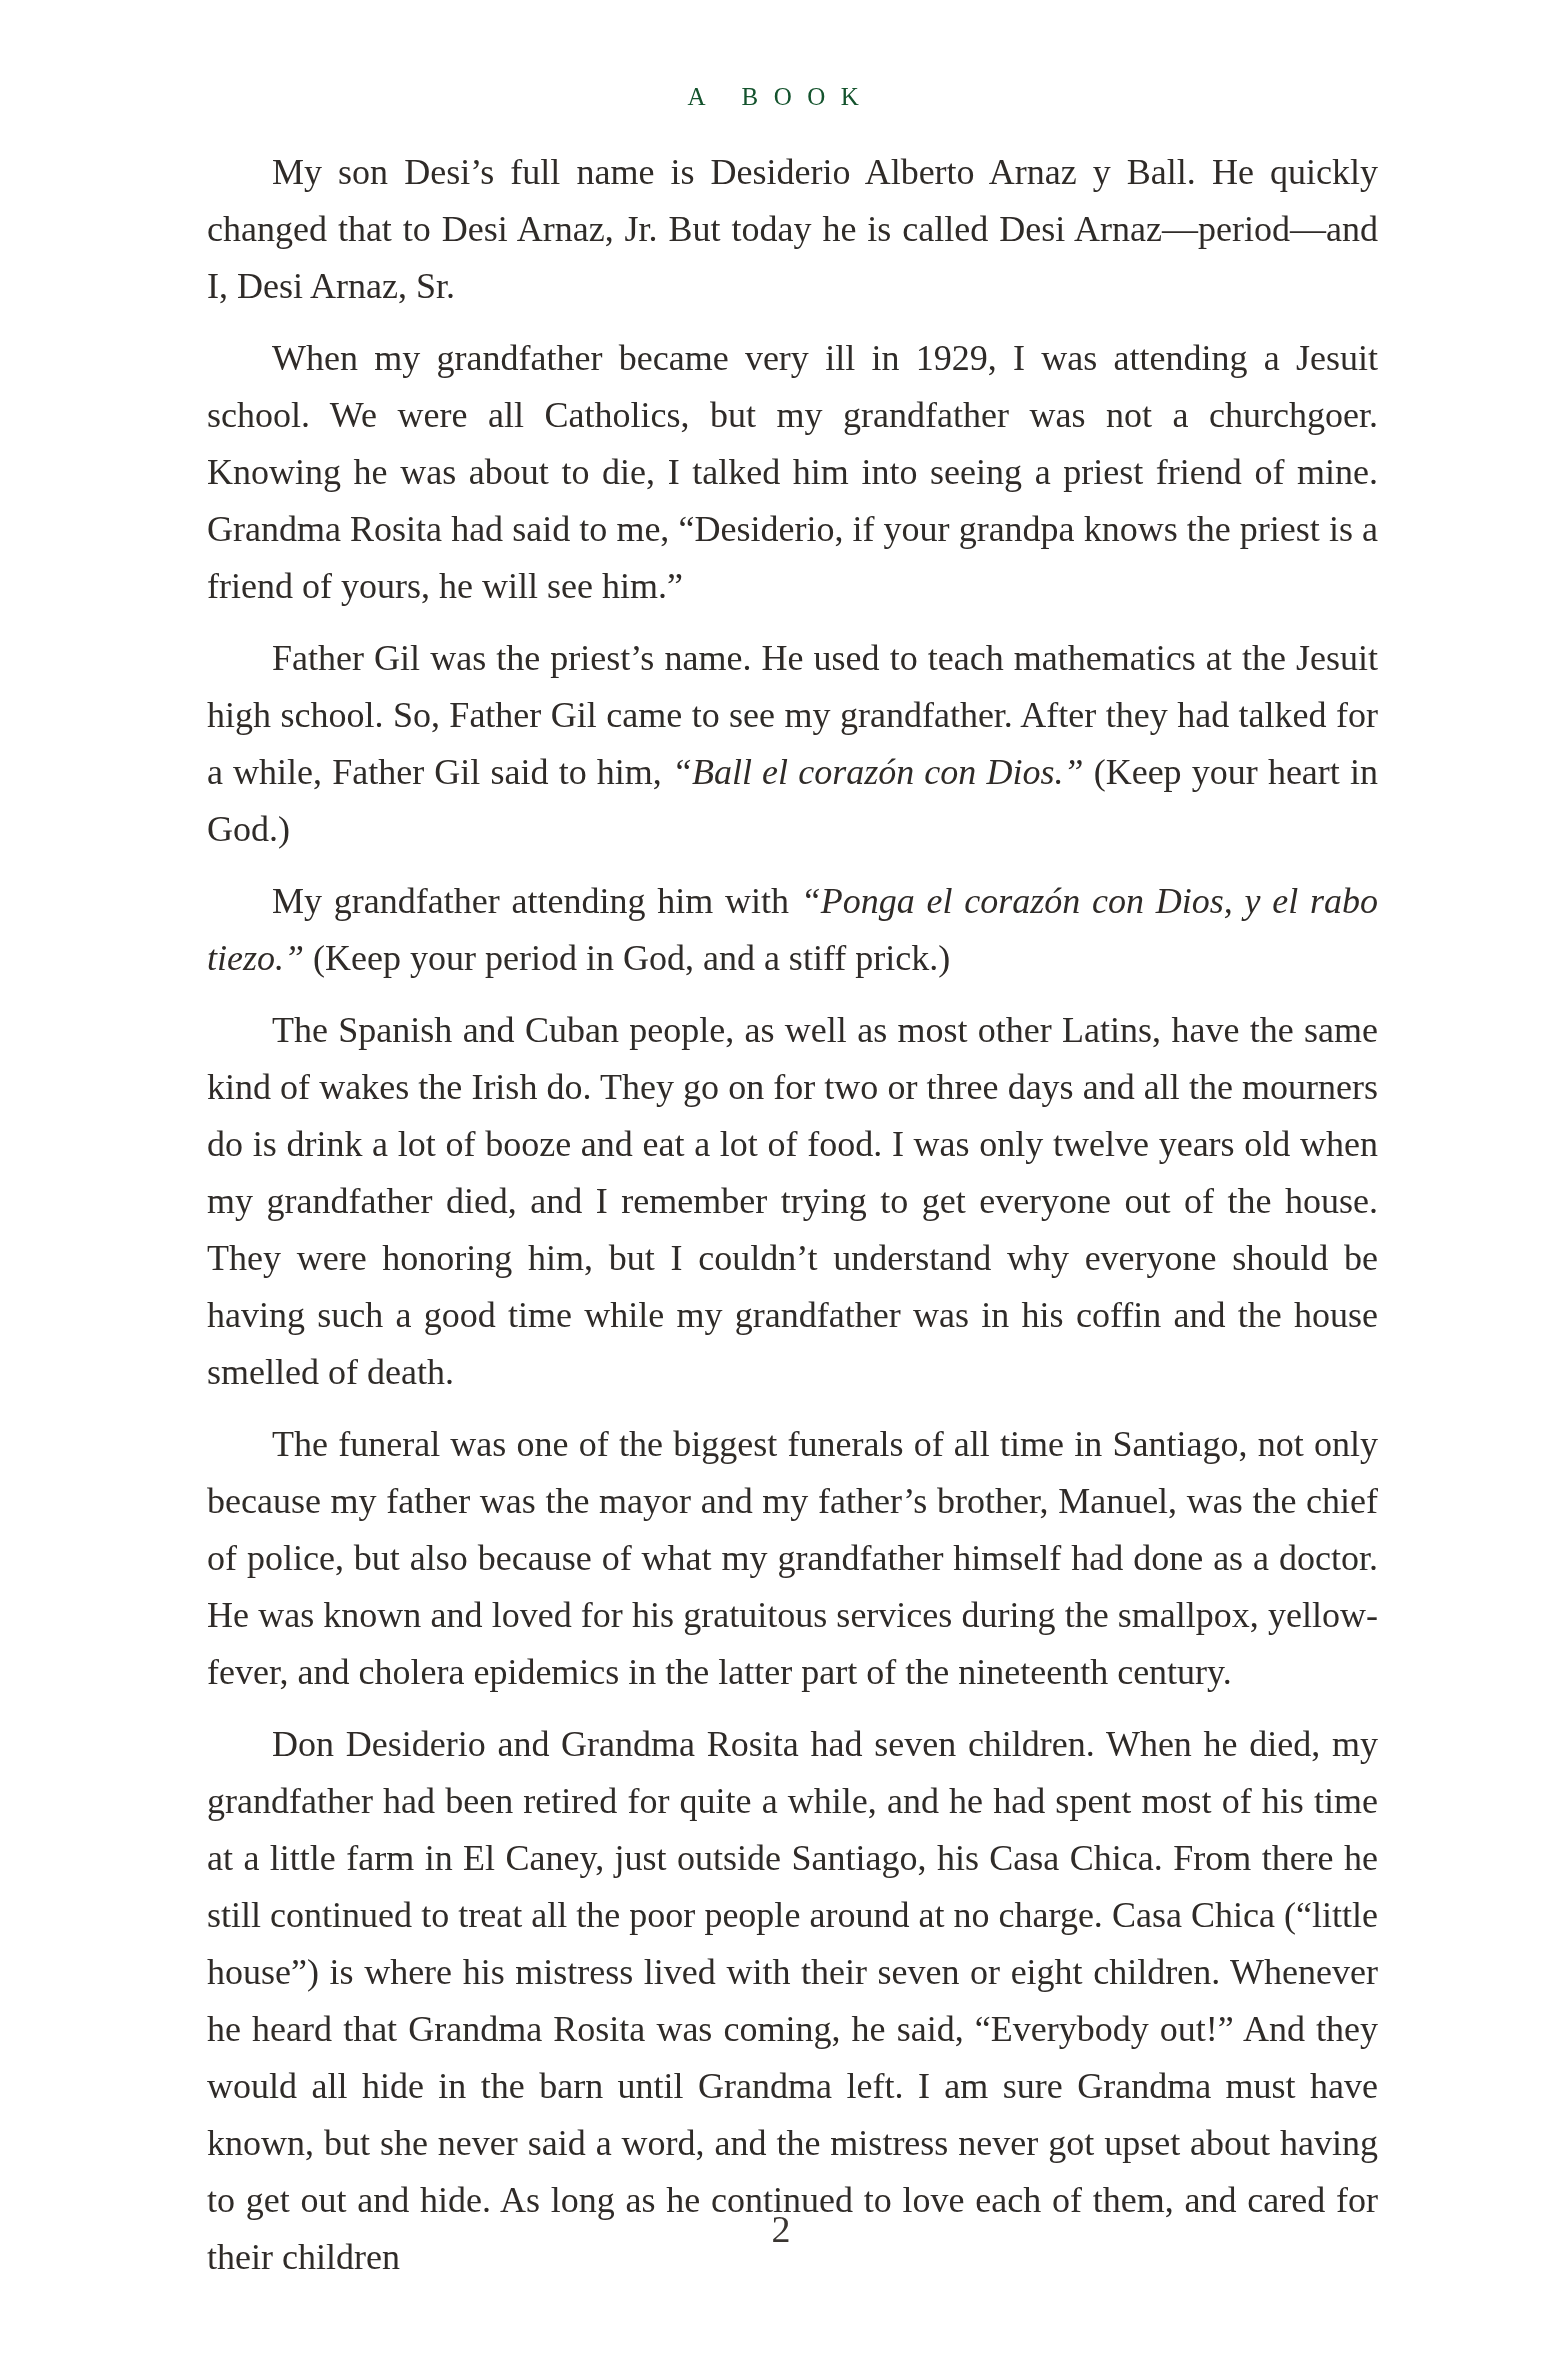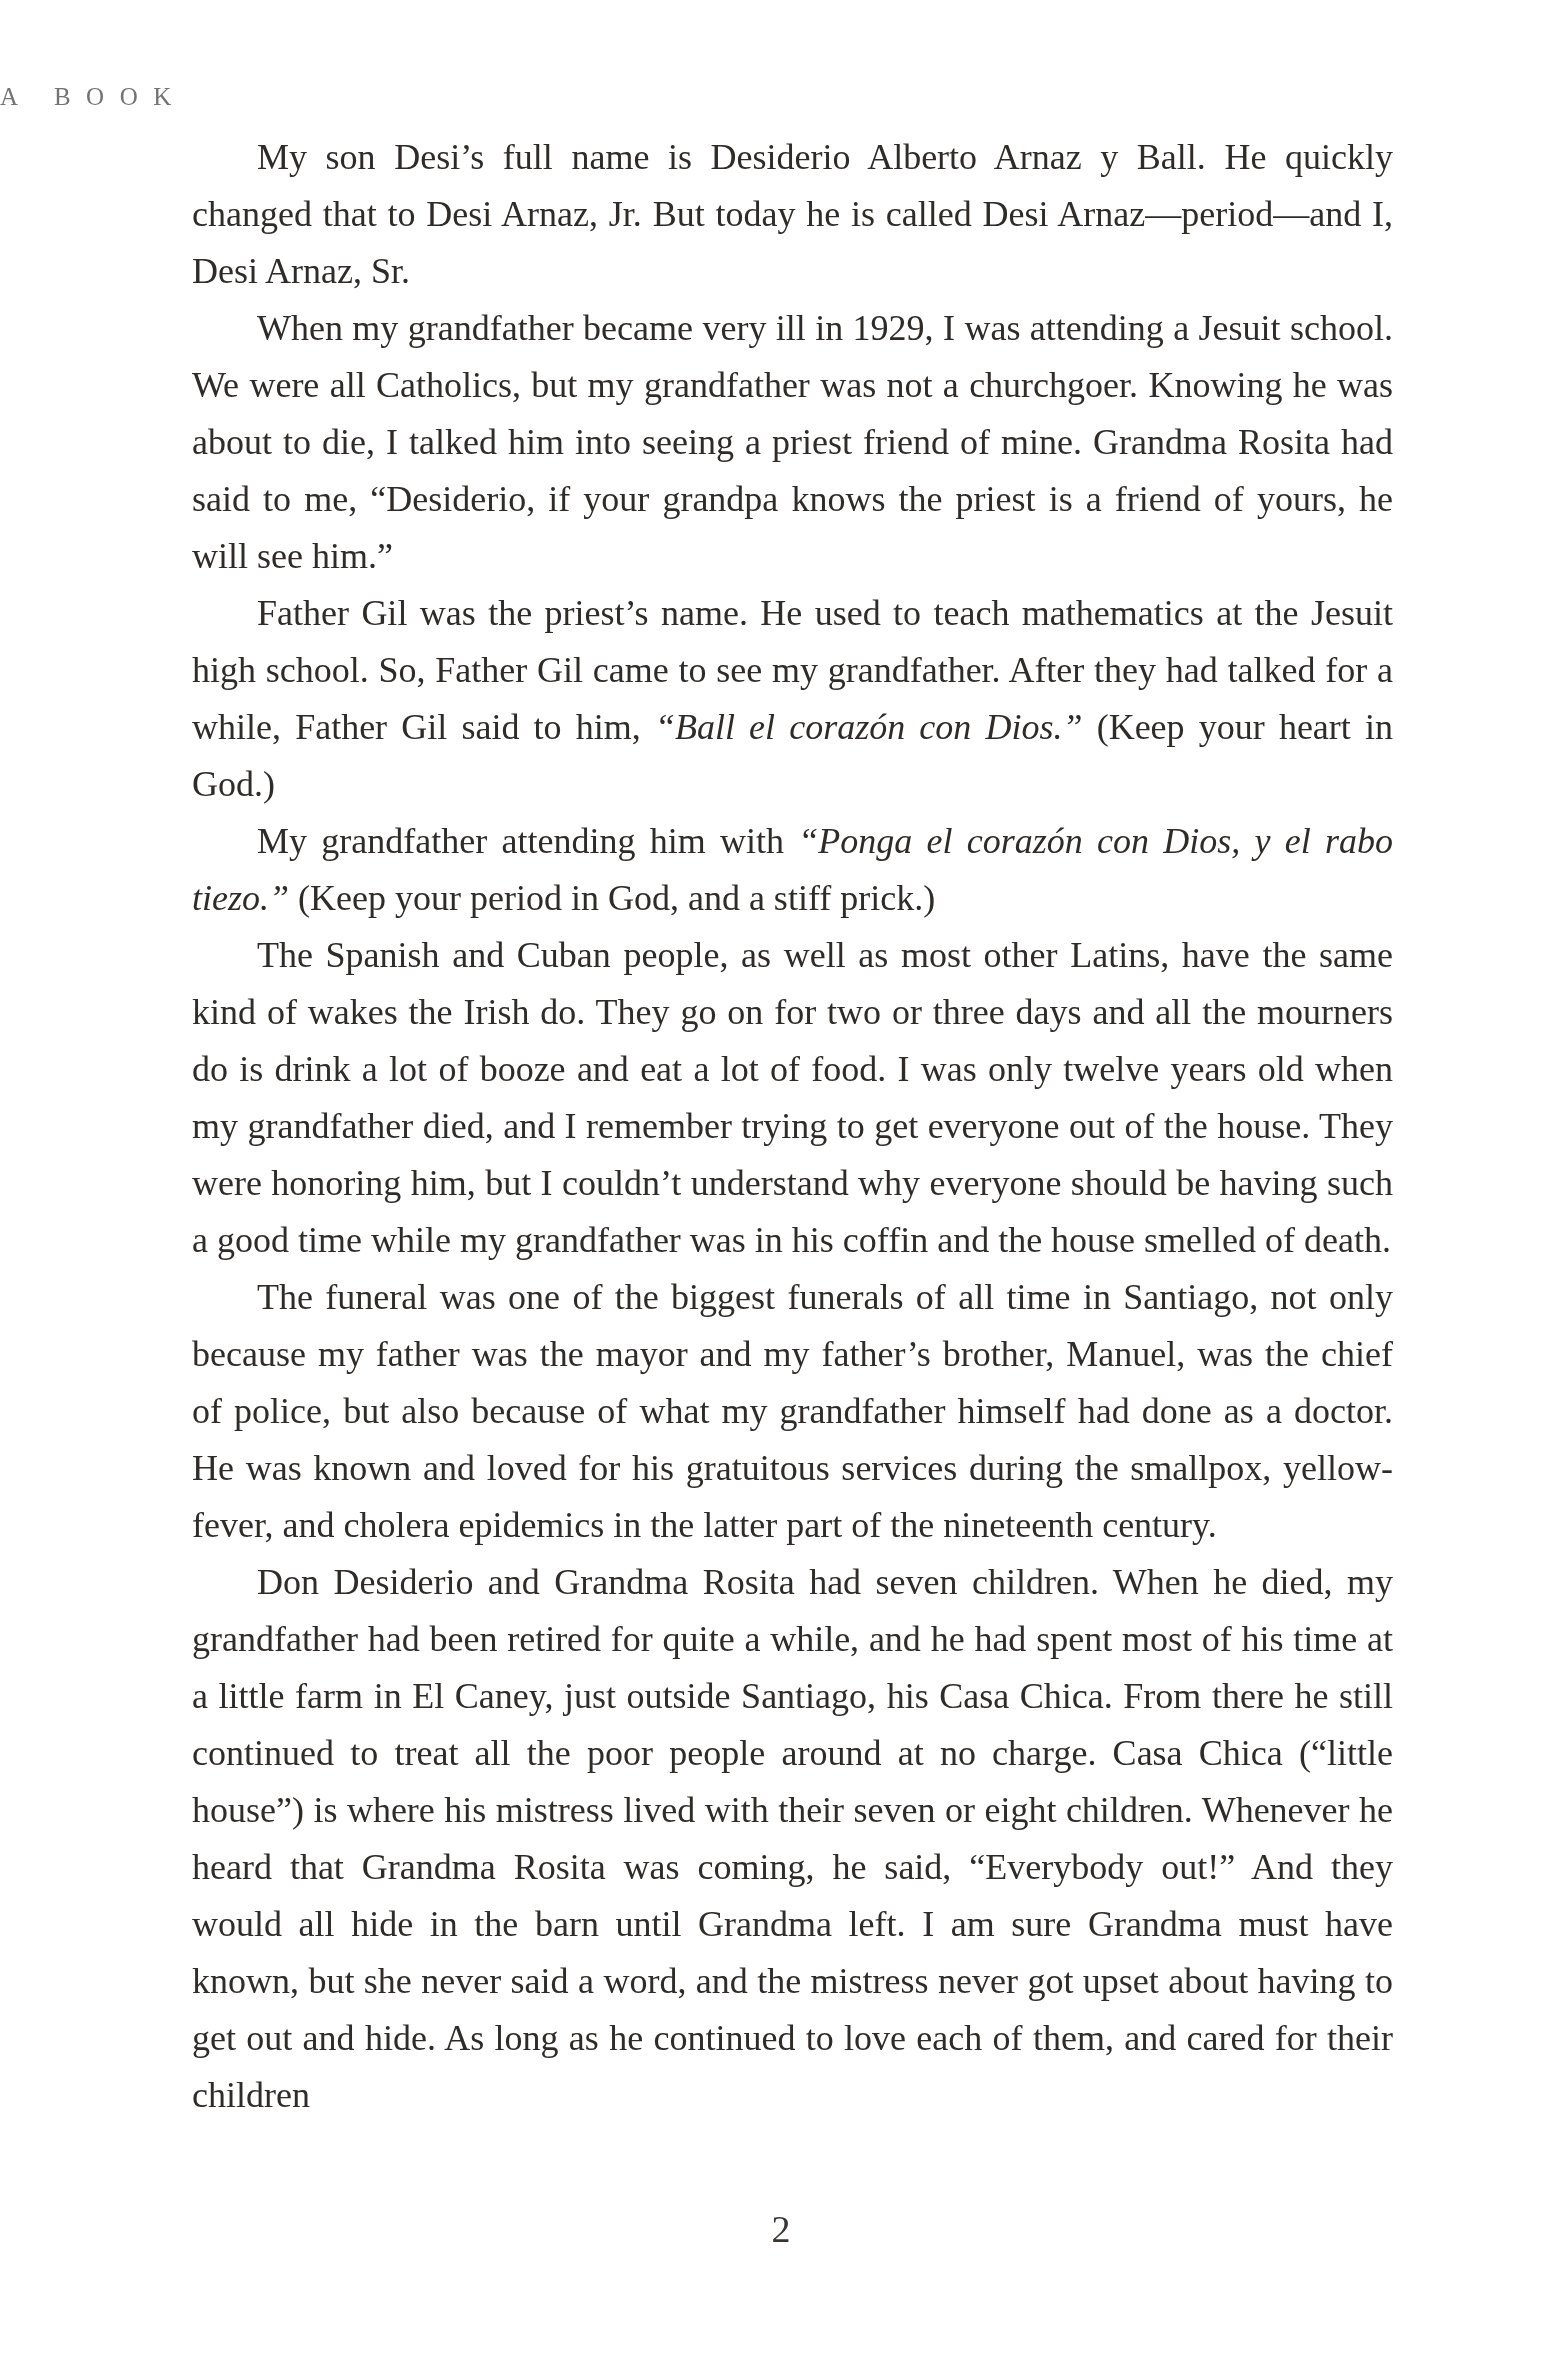--- a/index.html
+++ b/index.html
@@ -14,34 +14,34 @@
     background: #ffffff;
     font-family: "Liberation Serif", serif;
     color: #2f2b28;
     overflow: hidden;
   }
   .running-header {
     position: absolute;
     top: 83px;
     left: 0;
     right: 0;
-    text-align: left;
+    text-align: center;
     font-size: 25px;
     letter-spacing: 0.62em;
-    color: #737373;
+    color: #14532d;
     font-weight: 400;
   }
   .body-text {
     position: absolute;
     top: 129px;
     left: 192px;
     width: 1201px;
   }
   .body-text p {
-    margin: 0;
+    margin: 15px;
     padding: 0;
     font-size: 36px;
     line-height: 57px;
     text-align: justify;
     text-indent: 65px;
   }
   .body-text p em {
     font-style: italic;
   }
   .folio {

